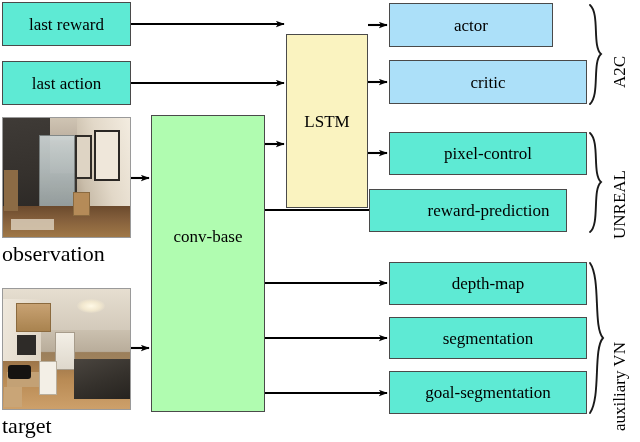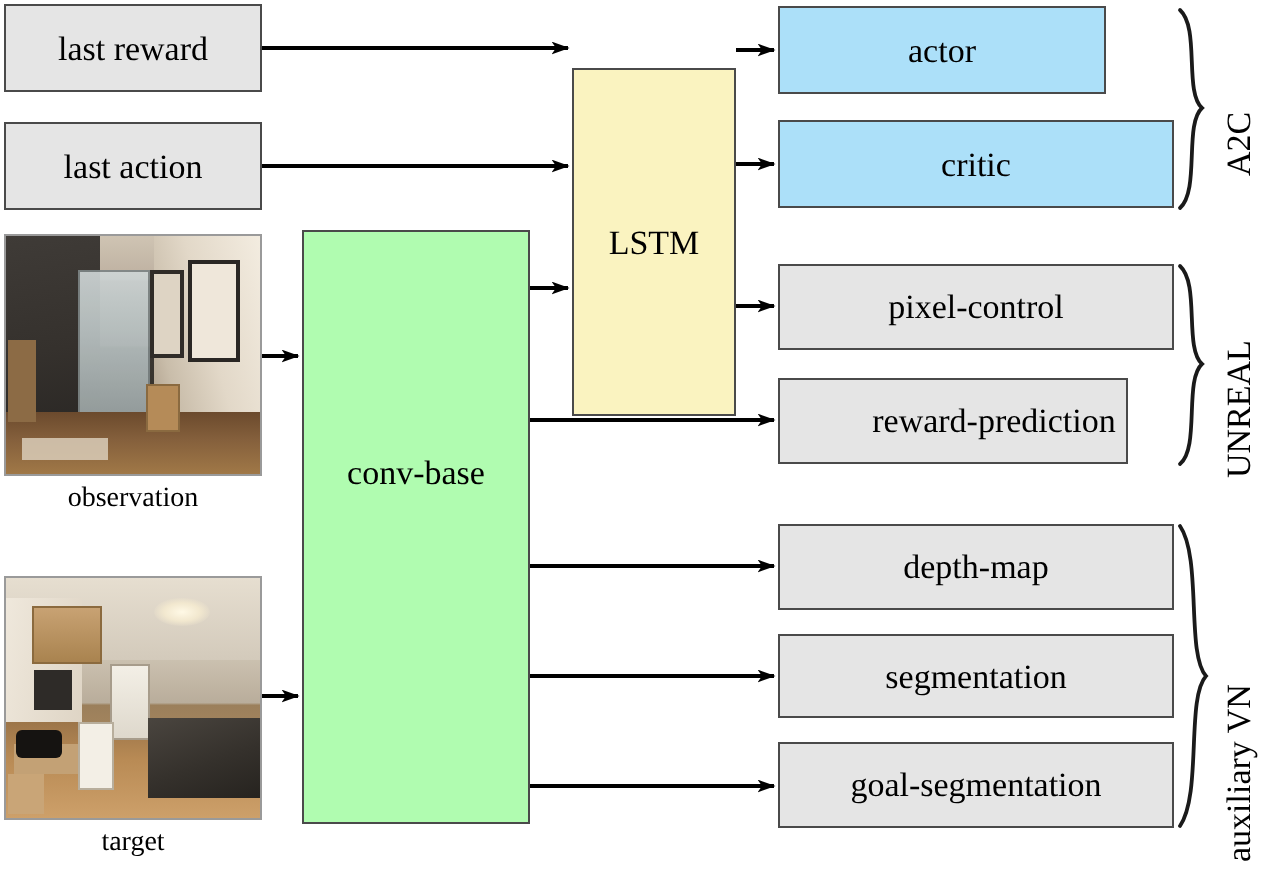--- a/index.html
+++ b/index.html
@@ -2,29 +2,29 @@
 <html><head>
 <meta charset="utf-8">
 <style>
   html,body{margin:0;padding:0;background:#ffffff;}
   body{width:640px;height:442px;overflow:hidden;
        font-family:"Liberation Serif","DejaVu Serif",serif;color:#000;}
   #stage{position:relative;width:640px;height:442px;background:#fff;}
 
   .box{position:absolute;box-sizing:border-box;display:flex;
        align-items:center;justify-content:center;
-       border:1.6px solid #4a4a4a;background:#e5e5e5;
+       border:1.6px solid #4a4a4a;background:#5eead4;
        font-size:17px;line-height:1;white-space:nowrap;}
   .box.yellow{background:#faf3c0;margin-top:32px;}
   .box.blue{background:#ace0f9;}
   .box.green{background:#b0fcb0;}
 
   .imgbox{position:absolute;box-sizing:border-box;border:1px solid #9a9a9a;
           overflow:hidden;}
-  .imgcap{position:absolute;text-align:center;font-size:14px;line-height:1;}
+  .imgcap{position:absolute;font-size:22px;line-height:1;}
 
   .vlabel{position:absolute;font-size:17px;white-space:nowrap;
           transform-origin:left top;transform:rotate(-90deg);}
 
   svg.lines{position:absolute;left:0;top:0;width:640px;height:442px;
             pointer-events:none;}
 
   
   .scene{position:absolute;inset:0;}
   .obs1{
@@ -180,21 +180,21 @@
   </div>
 
   <div class="box blue" style="left:389px;top:60px;width:198px;height:44px;">
     <span>critic</span>
   </div>
 
   <div class="box" style="left:389px;top:132px;width:198px;height:43px;align-items:center;">
     <span>pixel-control</span>
   </div>
 
-  <div class="box" style="left:389px;top:189px;width:175px;height:43px;padding-left:41px;">
+  <div class="box" style="left:369px;top:189px;width:198px;height:43px;padding-left:41px;">
     <span>reward-prediction</span>
   </div>
 
   <div class="box" style="left:389px;top:262px;width:198px;height:43px;">
     <span>depth-map</span>
   </div>
 
   <div class="box" style="left:389px;top:317px;width:198px;height:42px;">
     <span>segmentation</span>
   </div>

